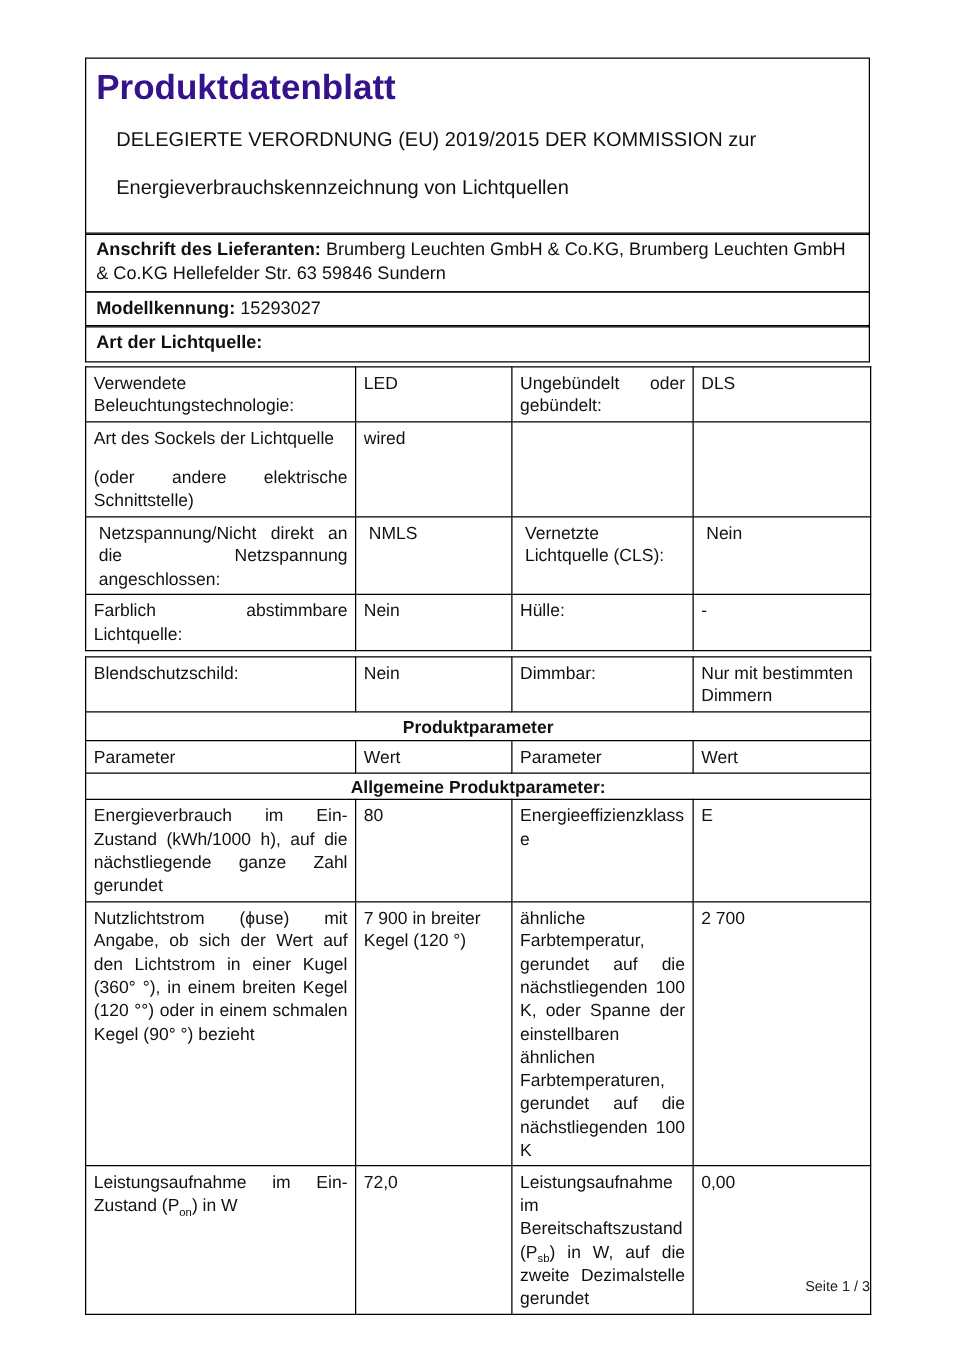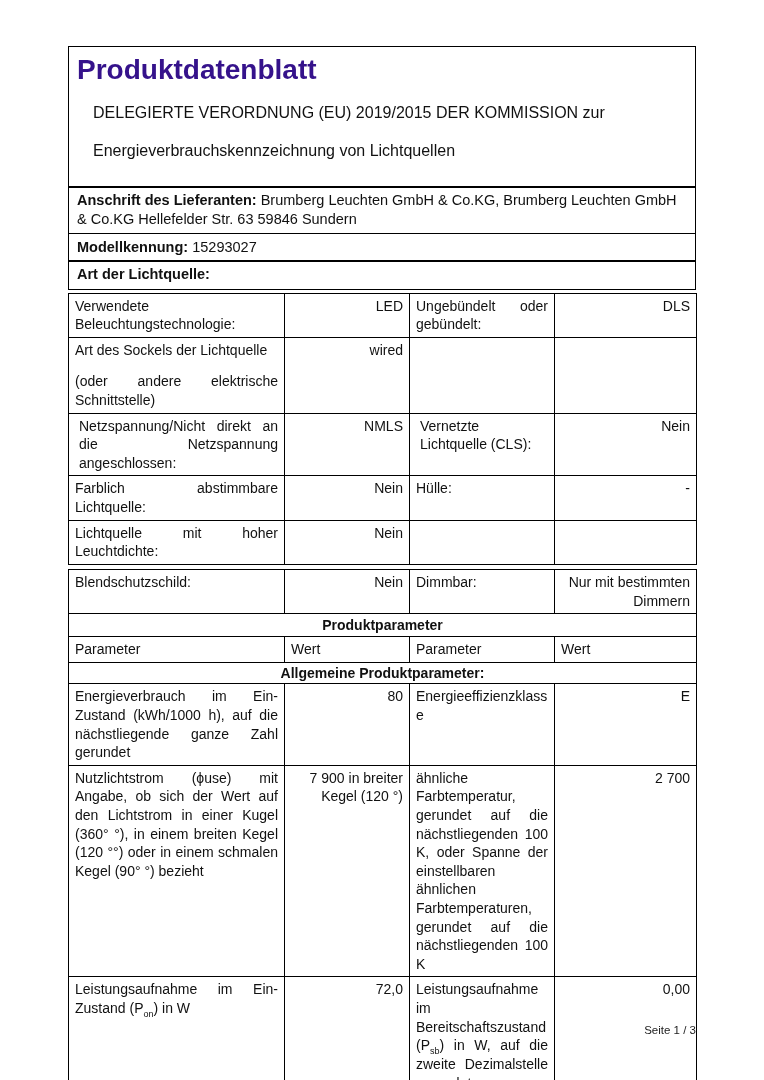--- a/index.html
+++ b/index.html
@@ -30,21 +30,21 @@
     border-collapse:collapse; table-layout:fixed; width:628px;
   }
   table.tA { margin-top:3px; }
   table.tB { margin-top:4px; }
   td {
     border:1.5px solid #000; vertical-align:top;
     padding:3px 6px; font-size:14px; line-height:1.33;
     box-sizing:border-box; overflow:hidden; overflow-wrap:break-word;
   }
   td.p { text-align:justify; hyphens:auto;margin-top:19px; }
-  td.v { text-align:right; }
+  td.v { text-align:left; }
   td.hd { text-align:left; font-weight:normal; }
   td.span-c { text-align:center; font-weight:bold; vertical-align:middle; padding:1px 6px; }
   .pg { margin-top:13px; }
   sub { font-size:9px; line-height:0; }
 
   
   table.tA tr:nth-child(1) td { height:39px; }
   table.tA tr:nth-child(2) td { height:63px; }
   table.tA tr:nth-child(3) td { height:60px;padding-left:10px; }
   table.tA tr:nth-child(4) td { height:40px; }
@@ -117,26 +117,20 @@
           <td class="v">NMLS</td>
           <td class="p">Vernetzte Lichtquelle (CLS):</td>
           <td class="v">Nein</td>
         </tr>
         <tr>
           <td class="p">Farblich abstimmbare Lichtquelle:</td>
           <td class="v">Nein</td>
           <td class="p">Hülle:</td>
           <td class="v">-</td>
         </tr>
-        <tr>
-          <td class="p">Lichtquelle mit hoher Leuchtdichte:</td>
-          <td class="v">Nein</td>
-          <td class="p"></td>
-          <td class="v"></td>
-        </tr>
       </tbody>
     </table>
 
     <table class="grid tB">
       <colgroup>
         <col style="width:216px">
           <col style="width:125px">
           <col style="width:145px">
           <col style="width:142px">
       </colgroup>

